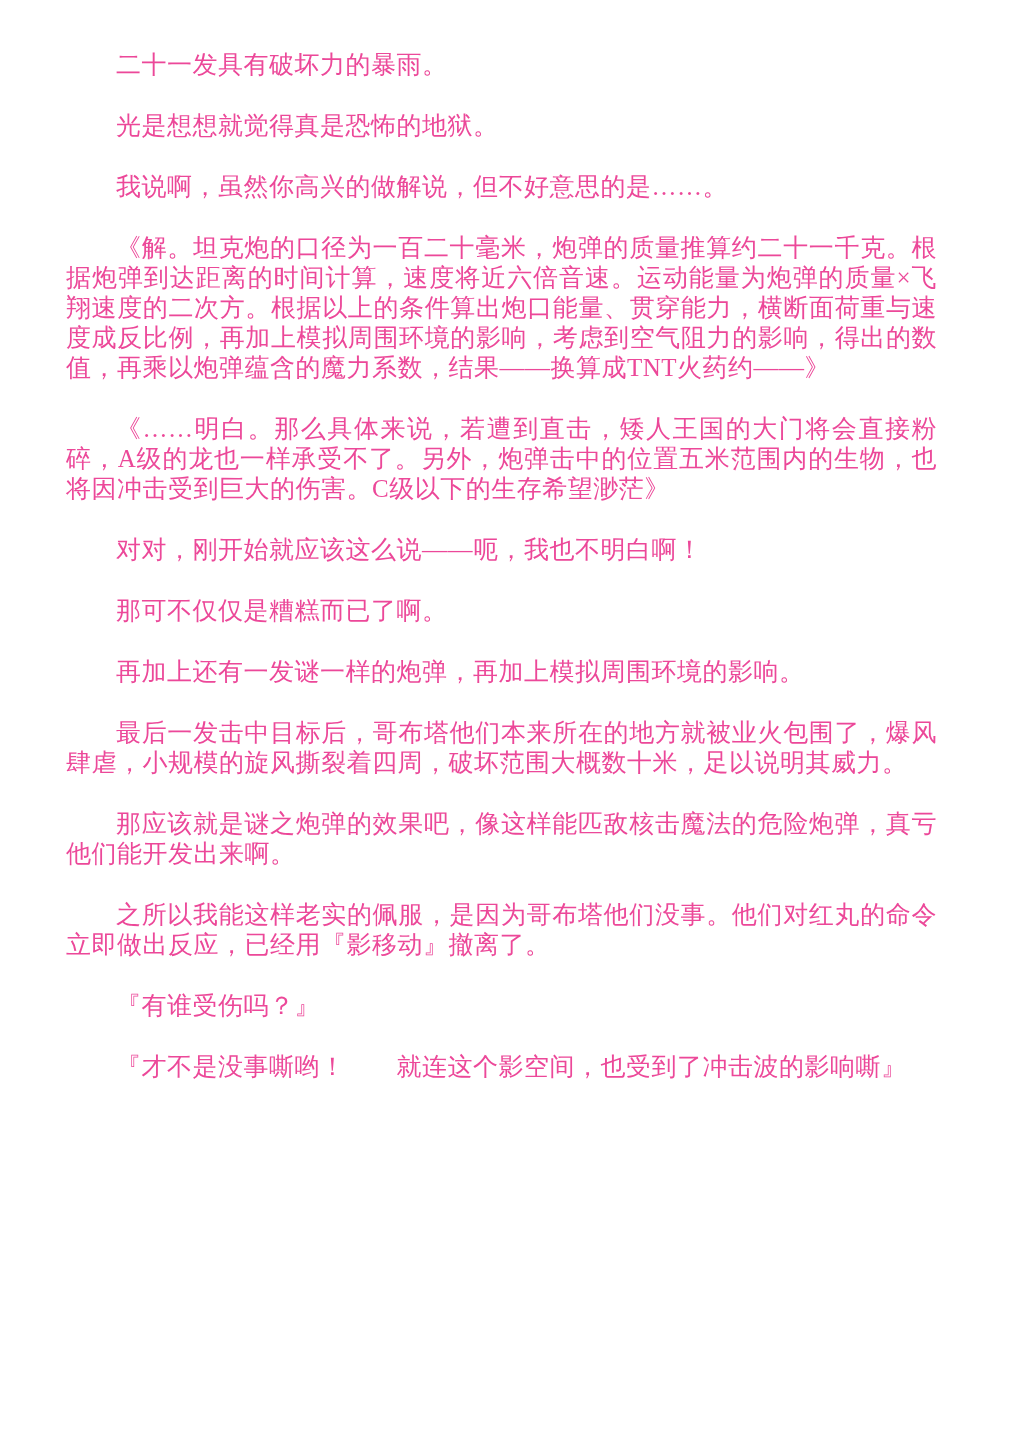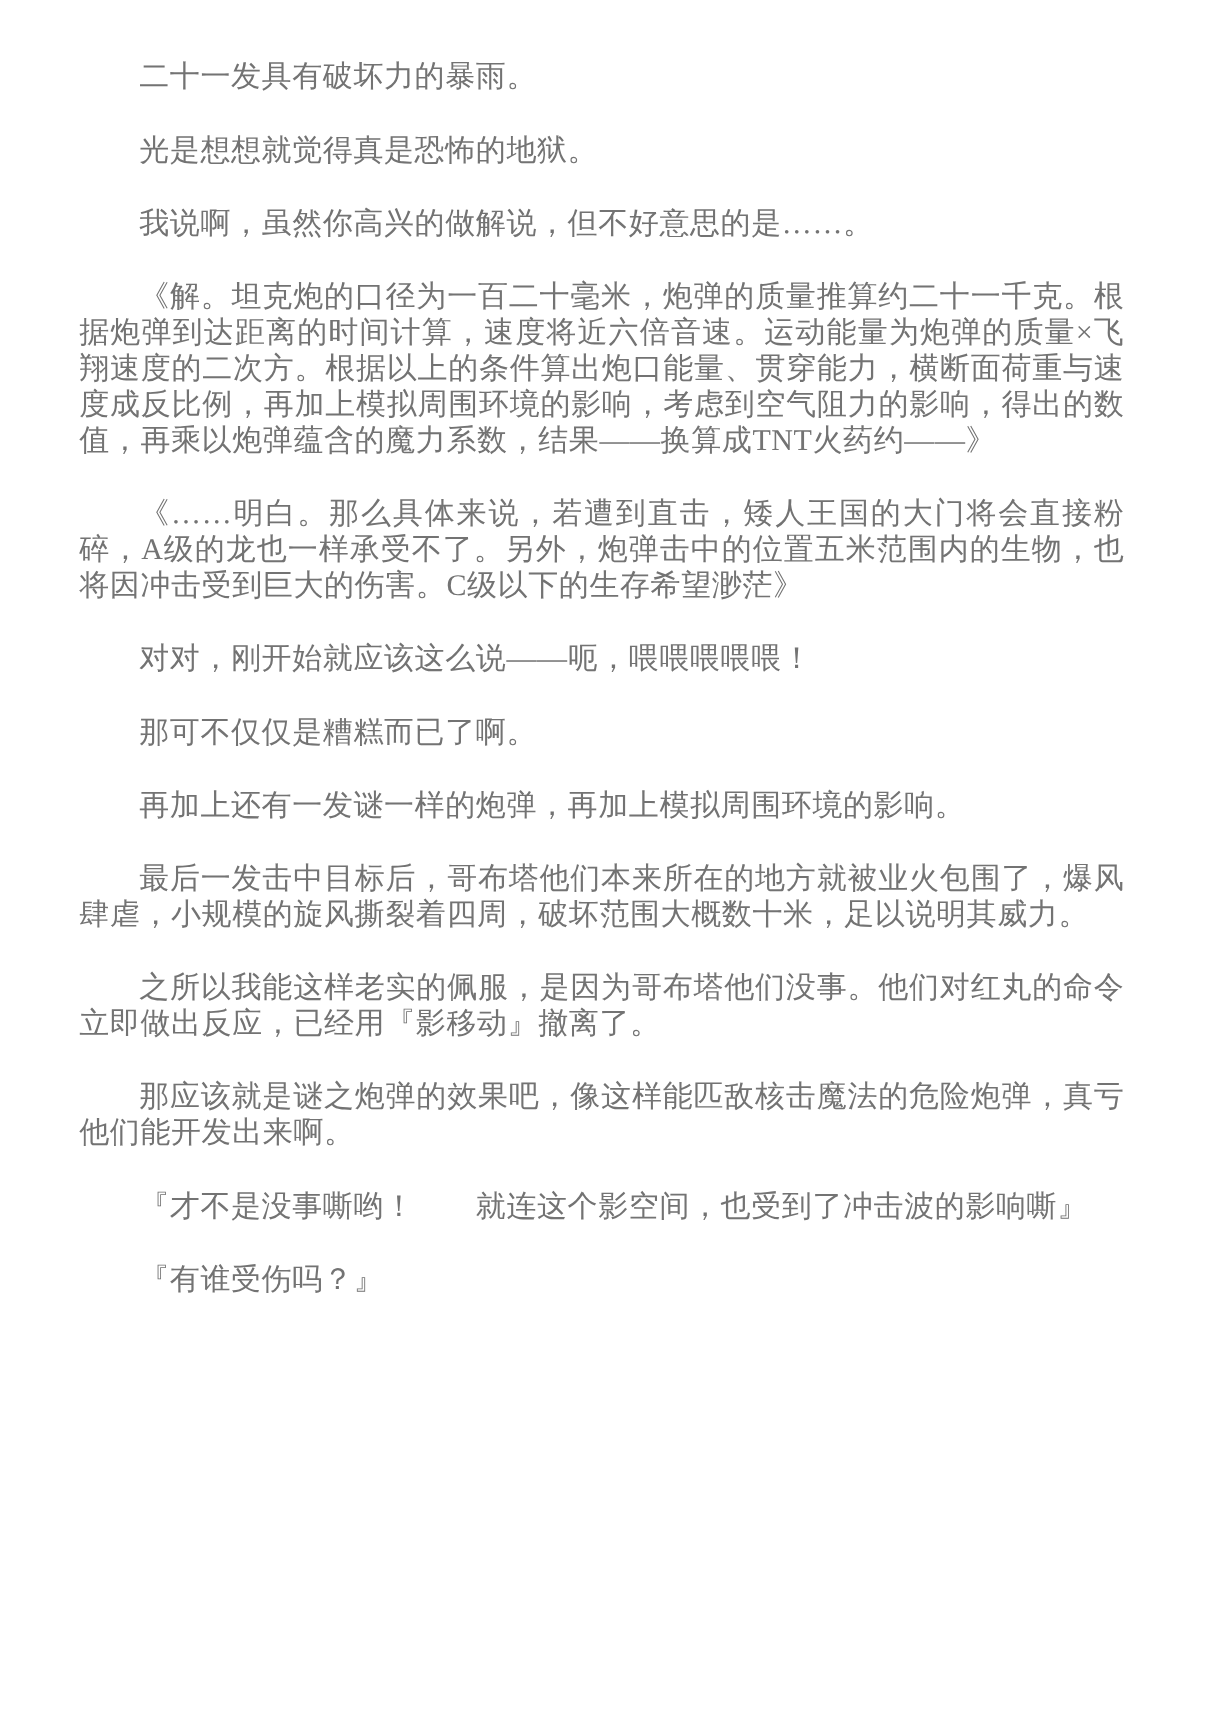--- a/index.html
+++ b/index.html
@@ -11,21 +11,21 @@
     width: 1017px;
     height: 1437px;
     overflow: hidden;
     font-family: "Liberation Serif", "DejaVu Serif", serif;
   }
   .page {
     box-sizing: border-box;
     width: 1017px;
     height: 1437px;
     padding: 50px 80px 40px 66px;
-    color: #737373;
+    color: #ec4899;
     background: #ffffff;
   }
   .page p {
     margin: 0 0 31px 0;
     font-size: 25px;
     line-height: 30px;
     text-indent: 2em;
     text-align: justify;
     letter-spacing: 0.5px;
     word-break: break-all;
@@ -33,21 +33,21 @@
 </style>
 </head>
 <body>
 
 <div class="page">
   <p>二十一发具有破坏力的暴雨。</p>
   <p>光是想想就觉得真是恐怖的地狱。</p>
   <p>我说啊，虽然你高兴的做解说，但不好意思的是……。</p>
   <p>《解。坦克炮的口径为一百二十毫米，炮弹的质量推算约二十一千克。根据炮弹到达距离的时间计算，速度将近六倍音速。运动能量为炮弹的质量×飞翔速度的二次方。根据以上的条件算出炮口能量、贯穿能力，横断面荷重与速度成反比例，再加上模拟周围环境的影响，考虑到空气阻力的影响，得出的数值，再乘以炮弹蕴含的魔力系数，结果——换算成TNT火药约——》</p>
   <p>《……明白。那么具体来说，若遭到直击，矮人王国的大门将会直接粉碎，A级的龙也一样承受不了。另外，炮弹击中的位置五米范围内的生物，也将因冲击受到巨大的伤害。C级以下的生存希望渺茫》</p>
-  <p>对对，刚开始就应该这么说——呃，喂喂喂喂喂！</p>
+  <p>对对，刚开始就应该这么说——呃，我也不明白啊！</p>
   <p>那可不仅仅是糟糕而已了啊。</p>
   <p>再加上还有一发谜一样的炮弹，再加上模拟周围环境的影响。</p>
   <p>最后一发击中目标后，哥布塔他们本来所在的地方就被业火包围了，爆风肆虐，小规模的旋风撕裂着四周，破坏范围大概数十米，足以说明其威力。</p>
+  <p>那应该就是谜之炮弹的效果吧，像这样能匹敌核击魔法的危险炮弹，真亏他们能开发出来啊。</p>
   <p>之所以我能这样老实的佩服，是因为哥布塔他们没事。他们对红丸的命令立即做出反应，已经用『影移动』撤离了。</p>
-  <p>那应该就是谜之炮弹的效果吧，像这样能匹敌核击魔法的危险炮弹，真亏他们能开发出来啊。</p>
+  <p>『有谁受伤吗？』</p>
   <p>『才不是没事嘶哟！　　就连这个影空间，也受到了冲击波的影响嘶』</p>
-  <p>『有谁受伤吗？』</p>
 </div>
 
 </body></html>

